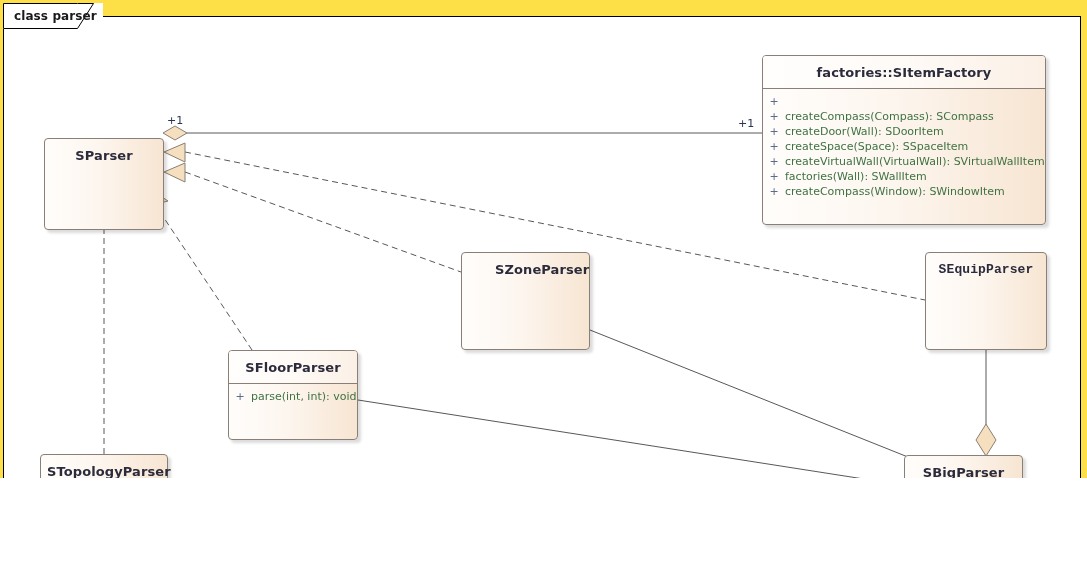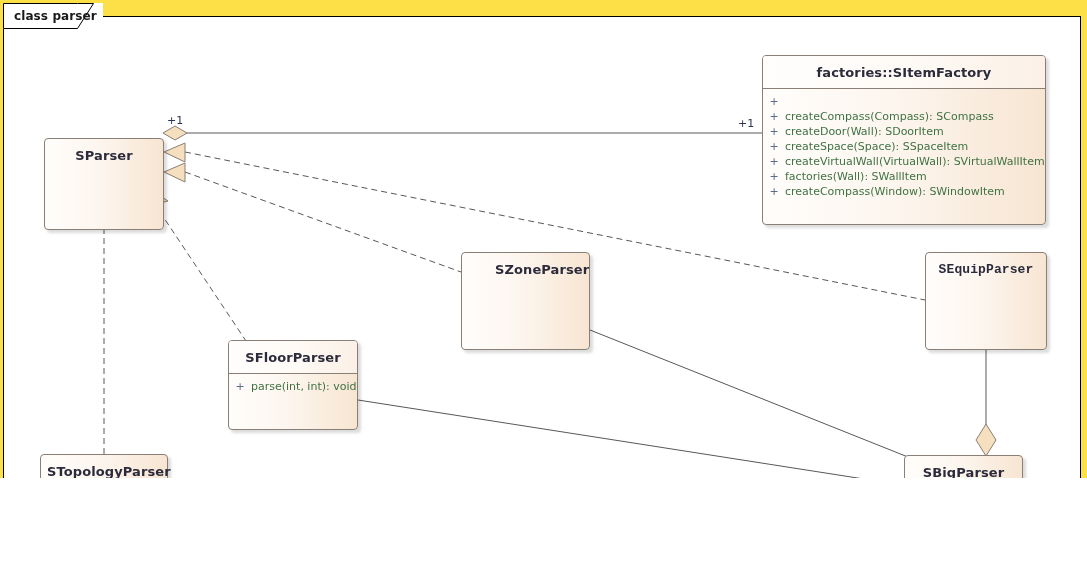--- a/index.html
+++ b/index.html
@@ -210,21 +210,21 @@
   </div>
 
   <div class="cls" style="left:461px; top:252px; width:129px; height:98px;padding-left:27px;">
     <div class="cls-title">SZoneParser</div>
   </div>
 
   <div class="cls" style="left:925px; top:252px; width:122px; height:98px;font-family:Liberation Mono, monospace;">
     <div class="cls-title">SEquipParser</div>
   </div>
 
-  <div class="cls compart" style="left:228px; top:340px; width:130px; height:90px;">
+  <div class="cls compart" style="left:228px; top:350px; width:130px; height:90px;">
     <div class="cls-title">SFloorParser</div>
     <div class="members">
       <div class="member">
         <span class="vis">+</span>
         <span class="msig">parse(int, int): void</span>
       </div>
     </div>
   </div>
 
   <div class="cls" style="left:40px; top:454px; width:128px; height:91px;">

